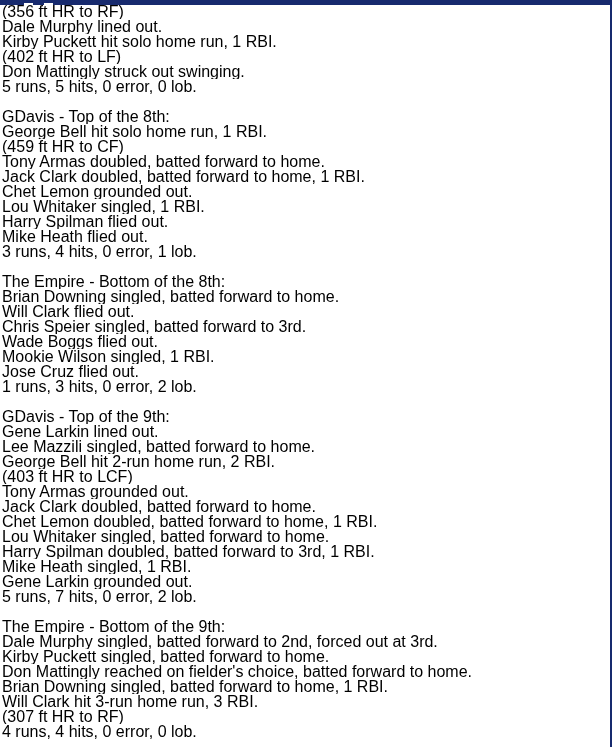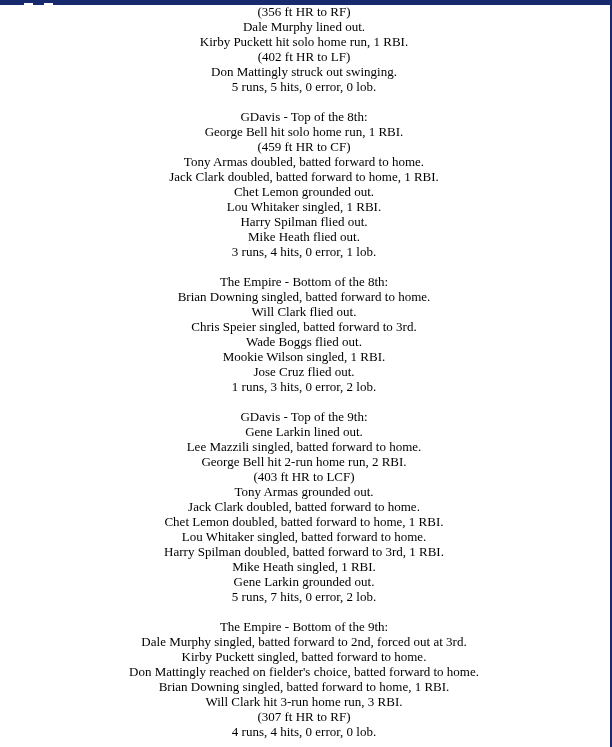--- a/index.html
+++ b/index.html
@@ -35,26 +35,25 @@
     top: 0;
     right: 0;
     width: 2px;
     height: 747px;
   }
   .game-log {
     position: absolute;
     left: 2px;
     top: 4px;
     right: 6px;
-    font-family: Liberation Serif, serif;
-    font-size: 13px;
+    font-family: Liberation Sans, sans-serif;
+    font-size: 16px;
     line-height: 15px;
     color: #000000;
     white-space: pre;
-    text-align: center;
   }
   .log-line {
     height: 15px;
     overflow: hidden;
   }
 </style>
 </head>
 <body>
 
 <div id="screen">

